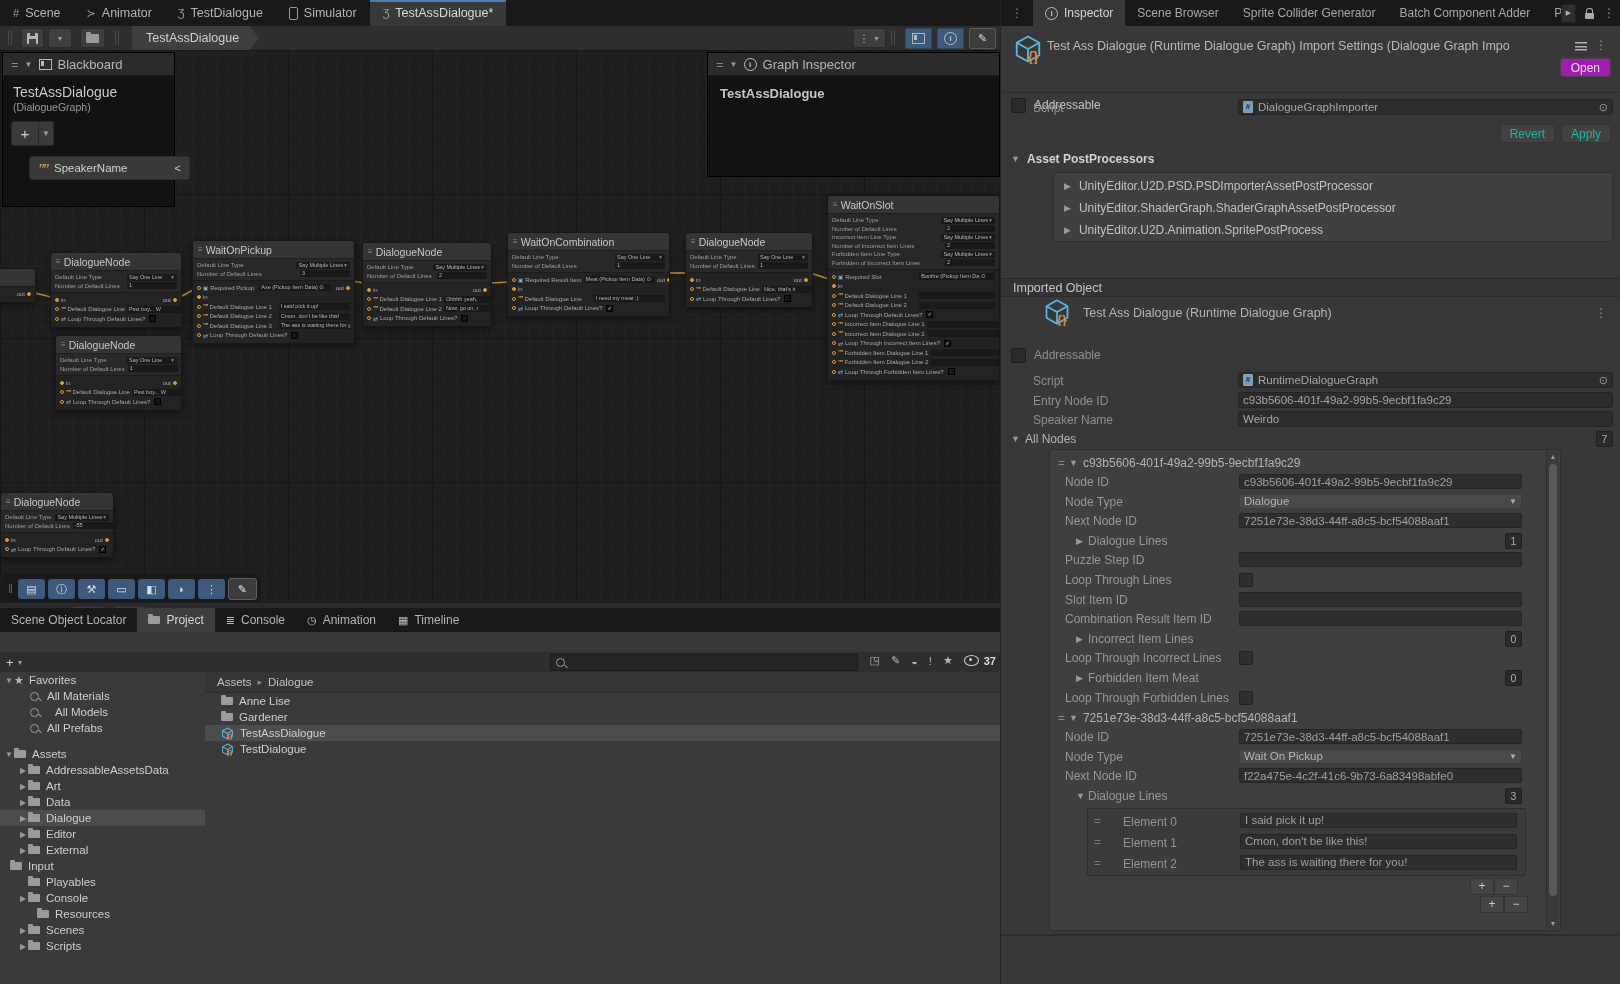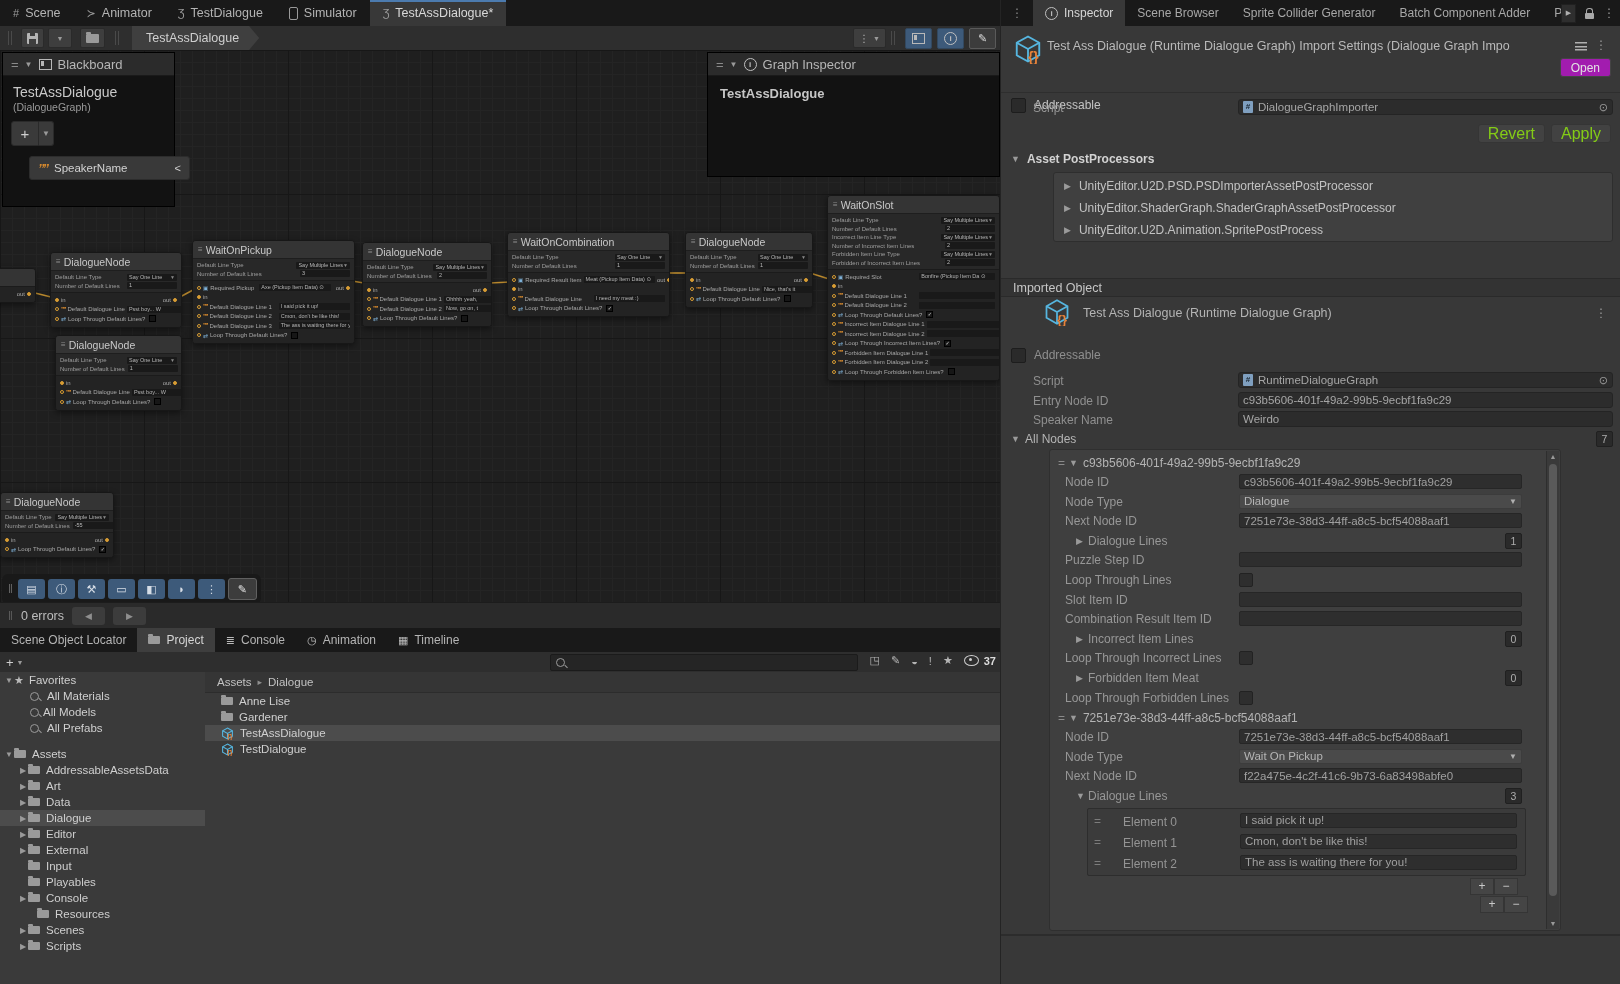--- a/index.html
+++ b/index.html
@@ -98,21 +98,21 @@
   .mbtn{width:27px;height:20px;border-radius:3px;background:#3d5a7a;color:#d6dde6;display:flex;align-items:center;justify-content:center;font-size:11px;}
   .mbtn.off{background:#3c3c3c;border:1px solid #606060;color:#e0e0e0;}
 
   
   #errbar{left:0;top:602px;width:1000px;height:26px;background:#2a2a2a;border-top:1px solid #1c1c1c;display:flex;align-items:center;gap:8px;padding:0 8px;}
   #errbar .hbar{color:#5d5d5d;}
   #errbar .lbl{color:#bdbdbd;font-size:12.5px;}
   .navbtn{width:33px;height:18px;background:#3c3c3c;border-radius:3px;color:#8f8f8f;font-size:9px;display:flex;align-items:center;justify-content:center;}
 
   
-  #ptabs{left:0;top:628px;width:1000px;height:24px;background:#191919;display:flex;align-items:stretch;}
+  #ptabs{left:0;top:608px;width:1000px;height:24px;background:#191919;display:flex;align-items:stretch;}
   .ptab{display:flex;align-items:center;gap:6px;padding:0 11px;color:#b4b4b4;font-size:12px;}
   .ptab.active{background:#3e3e3e;color:#d6d6d6;}
   .ptab .tic{color:#b9b9b9;font-size:11px;}
   #ptabs-right{position:absolute;right:8px;top:4px;display:flex;gap:12px;align-items:center;}
 
   
   #projtb{left:0;top:652px;width:1000px;height:20px;background:#2e2e2e;border-bottom:1px solid #232323;display:flex;align-items:center;}
   #plusbtn{display:flex;align-items:center;margin-left:6px;color:#cfcfcf;}
   #plusbtn .p{font-size:13px;} #plusbtn .d{font-size:7px;color:#9a9a9a;margin-left:3px;}
   #psearch{position:absolute;left:550px;top:2px;width:296px;height:15px;background:#252525;border:1px solid #1b1b1b;border-radius:2px;display:flex;align-items:center;gap:5px;padding:0 5px;}
@@ -149,21 +149,21 @@
   .addr-row{position:absolute;left:10px;display:flex;align-items:center;gap:8px;height:18px;}
   .cbx{width:13px;height:13px;background:#2a2a2a;border:1px solid #1d1d1d;border-radius:2px;flex:none;}
   .addr-lb{font-size:12px;color:#c4c4c4;}
 
   .irow-label{position:absolute;left:32px;font-size:12px;color:#969696;}
   .ifield{position:absolute;left:237px;right:8px;height:16px;background:#2c2c2c;border:1px solid #242424;border-radius:3px;color:#a6a6a6;font-size:11.5px;display:flex;align-items:center;gap:5px;padding:0 4px;box-sizing:border-box;white-space:nowrap;overflow:hidden;}
   .ifield .pick{margin-left:auto;color:#9a9a9a;font-size:11px;}
   .scripticon{width:10px;height:12px;background:#7f9fbf;border-radius:1px;color:#16232e;font-size:8px;line-height:12px;text-align:center;flex:none;font-weight:bold;}
 
   #revapp{position:absolute;right:10px;top:124px;display:flex;gap:6px;}
-  .flatbtn{height:17px;background:#424242;border:1px solid #353535;border-radius:3px;color:#84cc16;font-size:16px;display:flex;align-items:center;padding:0 9px;}
+  .flatbtn{height:17px;background:#424242;border:1px solid #353535;border-radius:3px;color:#14b8a6;font-size:12px;display:flex;align-items:center;padding:0 9px;}
 
   .fold-arrow{color:#9a9a9a;font-size:9px;}
   #pp-title-row{position:absolute;left:10px;top:152px;display:flex;gap:7px;align-items:center;}
   #pp-title{font-weight:bold;font-size:12px;color:#d2d2d2;}
   #pp-box{position:absolute;left:52px;top:172px;width:560px;height:70px;background:#404040;border:1px solid #2e2e2e;border-radius:3px;padding-top:2px;box-sizing:border-box;}
   .pp-item{height:22px;display:flex;align-items:center;gap:8px;padding-left:10px;font-size:12px;color:#c2c2c2;white-space:nowrap;overflow:hidden;}
 
   #iobar{position:absolute;left:0;top:278px;width:620px;height:19px;background:#333;border-top:1px solid #2a2a2a;border-bottom:1px solid #2a2a2a;display:flex;align-items:center;padding-left:12px;font-size:12.5px;color:#c6c6c6;box-sizing:border-box;}
   #ihead2-title{position:absolute;left:82px;top:306px;right:30px;font-size:12.5px;color:#b4b4b4;white-space:nowrap;overflow:hidden;}
 
@@ -819,21 +819,21 @@
         <span class="tri">▼</span>
         <span class="star">★</span>
         <span>Favorites</span>
       </div>
       <div class="trow" style="padding-left: 30px;">
         <span class="i-search"></span>
         <span style="margin-left: 8px;">All Materials</span>
       </div>
       <div class="trow" style="padding-left: 30px;">
         <span class="i-search"></span>
-        <span style="margin-left: 4px;">All Models</span>
+        <span style="margin-left: 16px;">All Models</span>
       </div>
       <div class="trow" style="padding-left: 30px;">
         <span class="i-search"></span>
         <span style="margin-left: 8px;">All Prefabs</span>
       </div>
       <div style="height: 10px;"></div>
       <div class="trow" style="padding-left: 4px;">
         <span class="tri">▼</span>
         <span class="i-folder small"></span>
         <span style="margin-left: 6px;">Assets</span>
@@ -861,21 +861,21 @@
       <div class="trow" style="padding-left: 18px;">
         <span class="tri">▶</span>
         <span class="i-folder small"></span>
         <span style="margin-left: 6px;">Editor</span>
       </div>
       <div class="trow" style="padding-left: 18px;">
         <span class="tri">▶</span>
         <span class="i-folder small"></span>
         <span style="margin-left: 6px;">External</span>
       </div>
-      <div class="trow" style="padding-left: 18px;">
+      <div class="trow" style="">
         <span class="tri"></span>
         <span class="i-folder small"></span>
         <span style="margin-left: 6px;">Input</span>
       </div>
       <div class="trow" style="padding-left: 18px;">
         <span class="tri"></span>
         <span class="i-folder small"></span>
         <span style="margin-left: 6px;">Playables</span>
       </div>
       <div class="trow" style="padding-left: 18px;">

